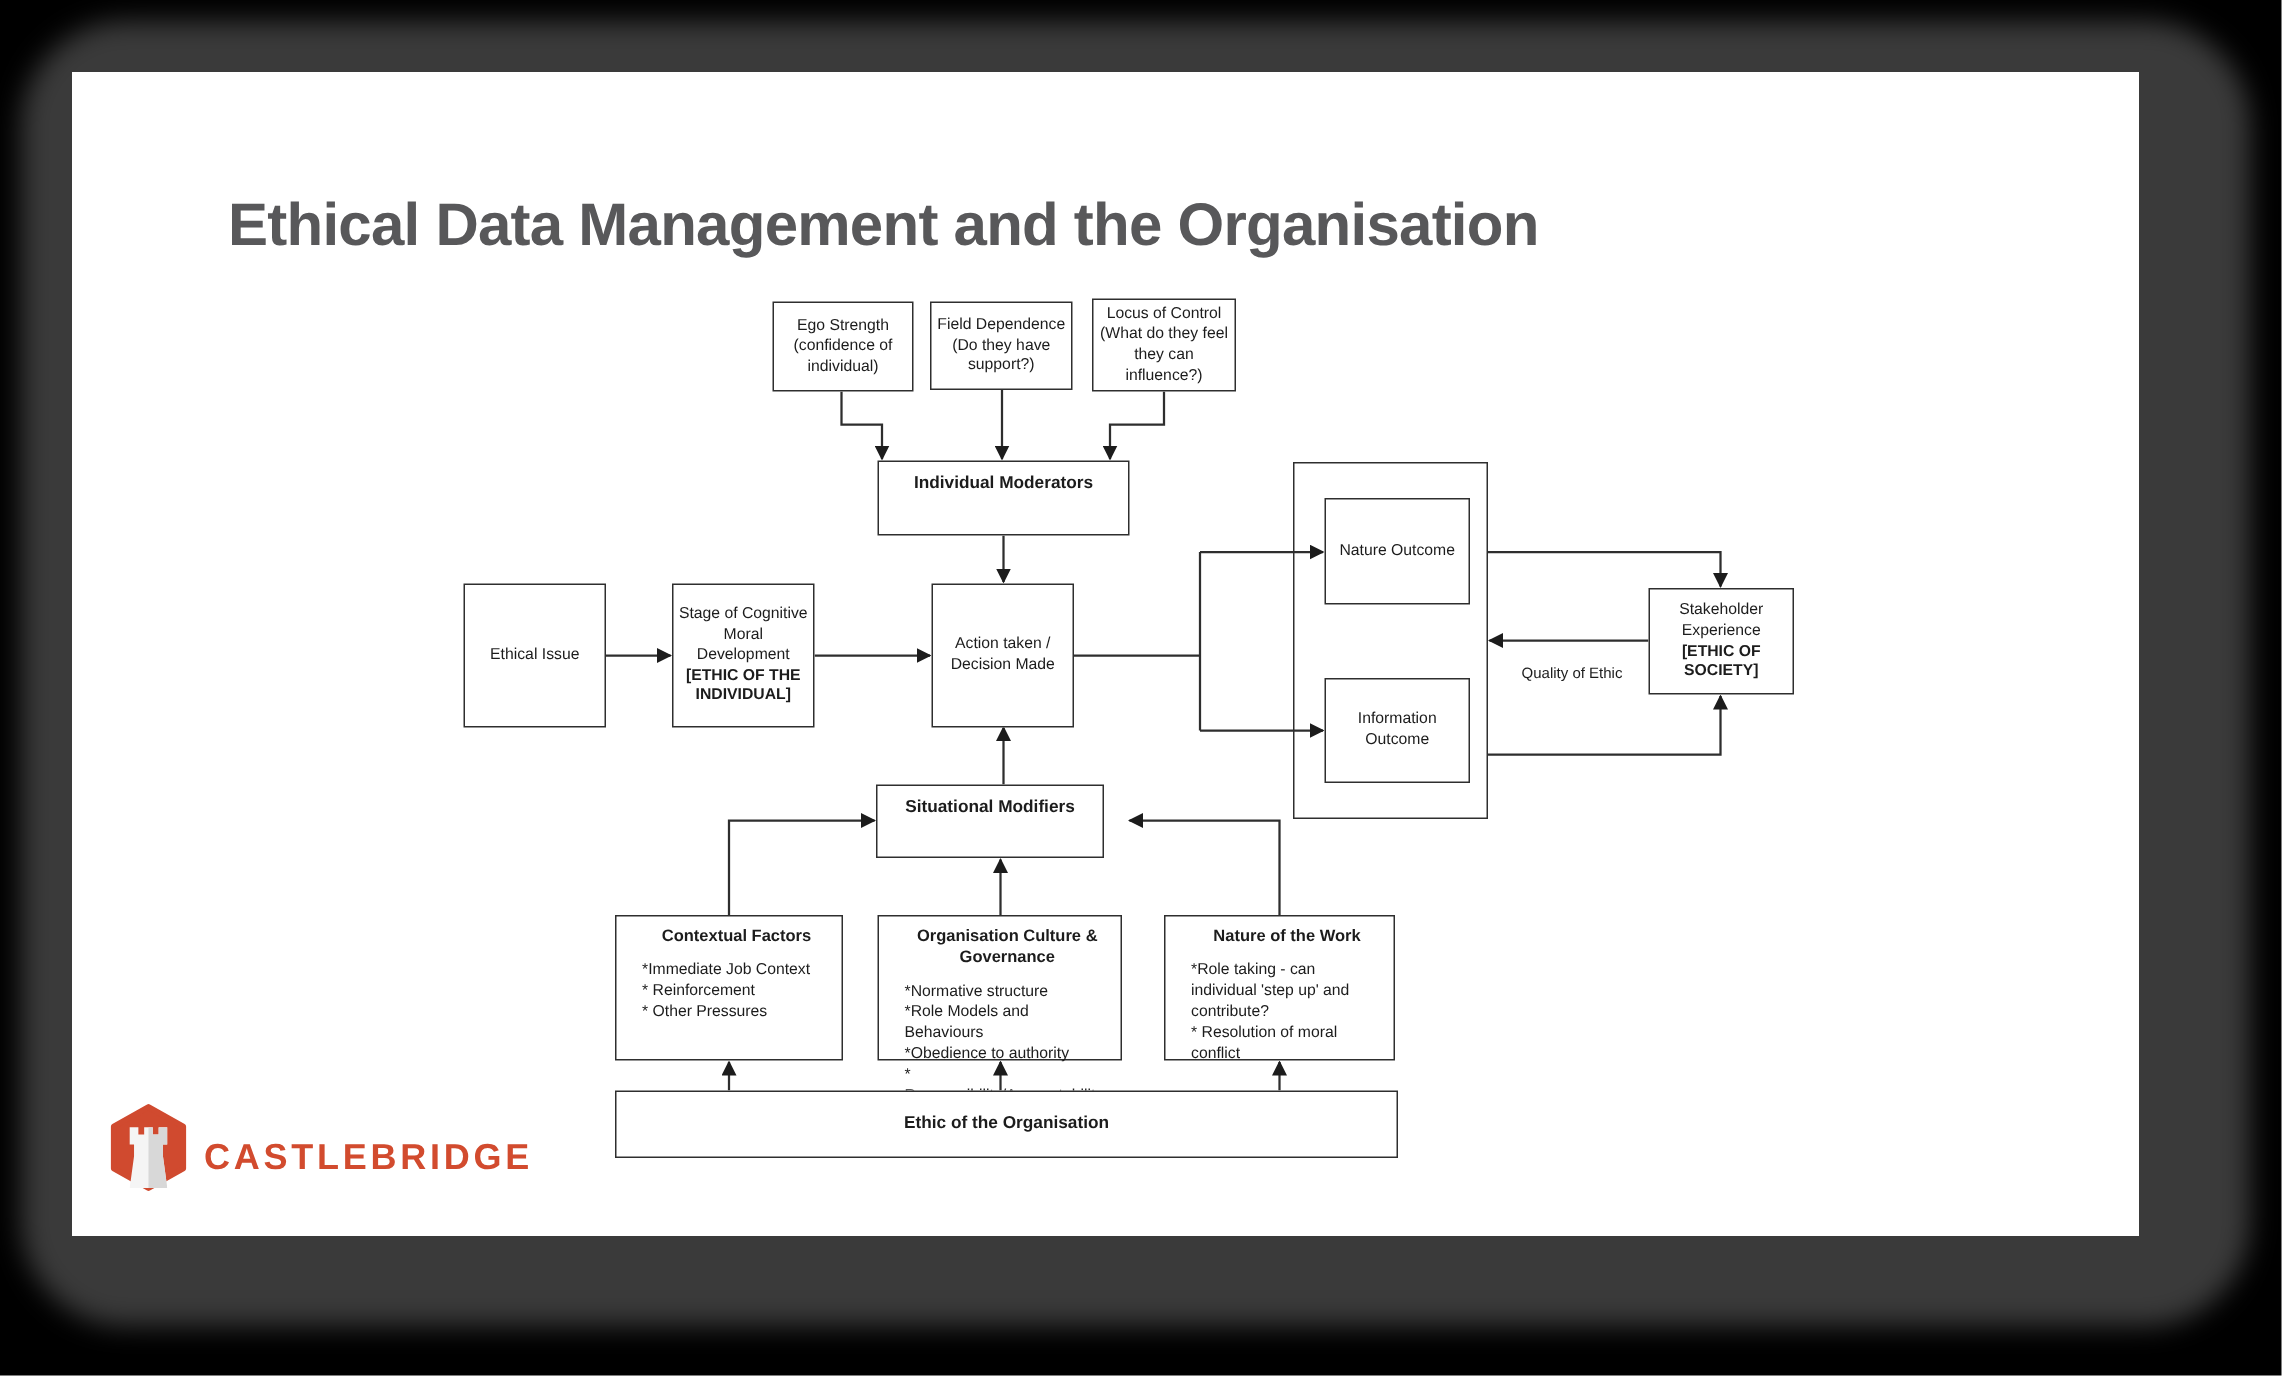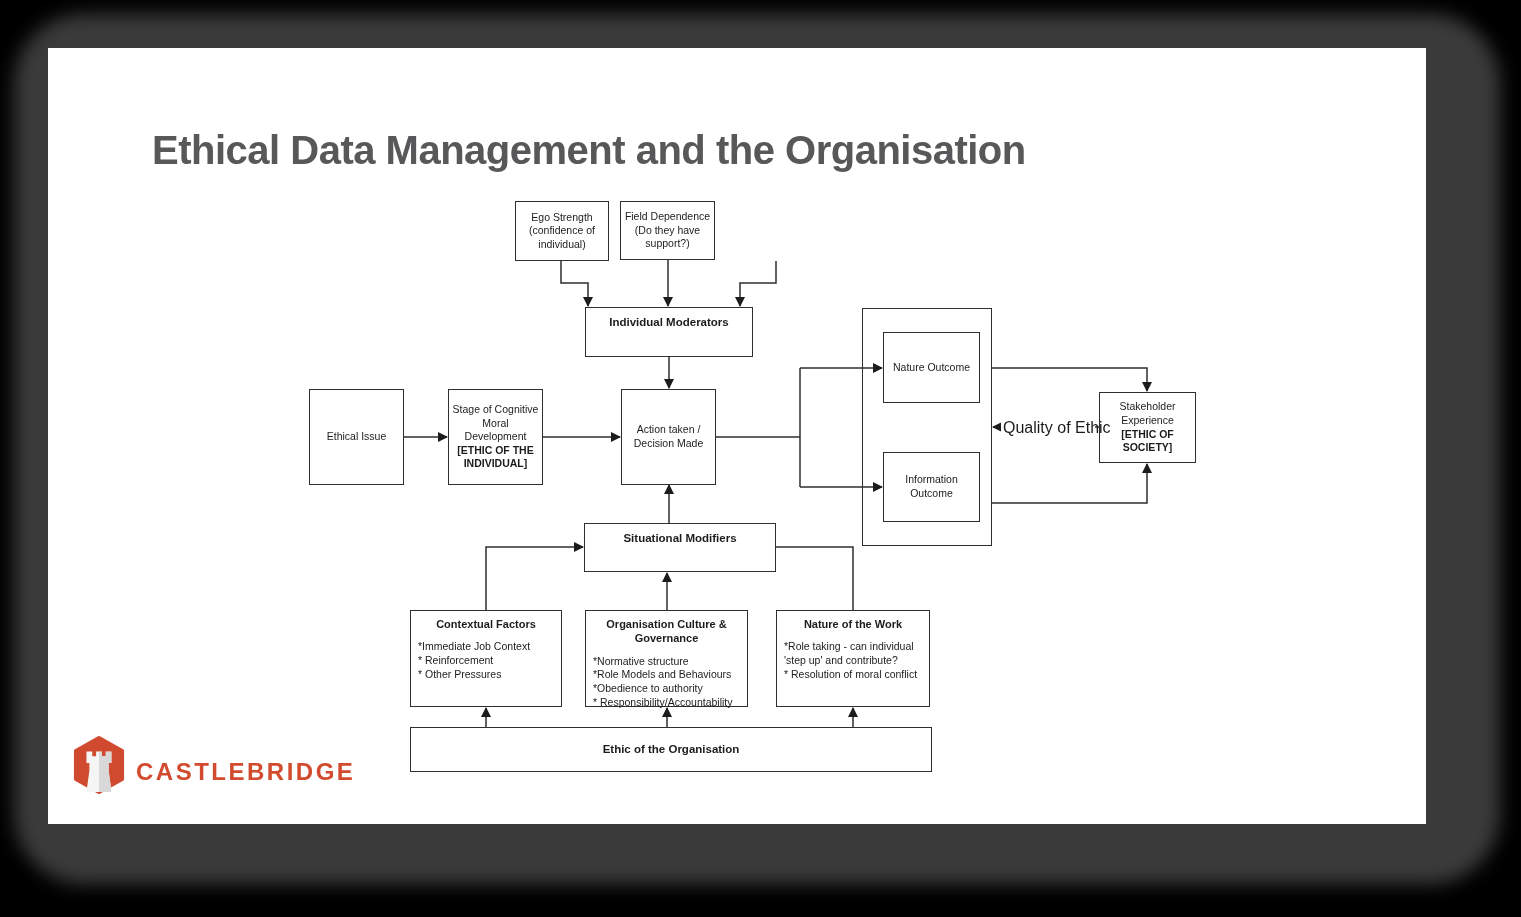--- a/index.html
+++ b/index.html
@@ -24,26 +24,26 @@
   svg.wires{position:absolute;left:0;top:0;}
   .node{
     position:absolute;background:#fff;border:1.5px solid #2e2e2e;
     box-sizing:border-box;color:#1c1c1c;font-size:10.5px;line-height:1.3;
     text-align:center;
   }
   .node.center{display:flex;flex-direction:column;align-items:center;justify-content:center;padding:2px 3px;}
   .node.toplabel{font-weight:700;font-size:11.5px;padding-top:7px;}
   .node .emph{font-weight:700;display:block;}
   .node.frame{background:transparent;}
-  .listbox{padding:6px 7px 4px 7px;}
+  .listbox{padding:6px 7px 4px 17px;}
   .listbox .bt{font-weight:700;font-size:11px;text-align:center;margin-bottom:9px;}
   .listbox .items{text-align:left;font-size:10.5px;line-height:1.32;}
   .edge-label{
-    position:absolute;background:#fff;font-size:16px;color:#1c1c1c;
-    padding:0 2px;text-align:center;white-space:nowrap;
+    position:absolute;background:#fff;font-size:10px;color:#1c1c1c;
+    padding:0 2px;text-align:center;white-space:nowrap;margin-top:25px;
   }
   .bar{display:flex;align-items:center;justify-content:center;font-weight:700;font-size:11.5px;}
   .logo{position:absolute;left:24px;top:688px;display:flex;align-items:center;}
   .wordmark{
     margin-left:10px;font-size:24px;font-weight:700;letter-spacing:2.5px;
     color:#d24b2e;margin-top:14px;
   }
 </style>
 </head>
 <body>
@@ -89,20 +89,23 @@
     <div class="node frame" style="left:814px;top:260px;width:130px;height:238px;"></div>
 
     <div class="node center" style="left:467px;top:153px;width:94px;height:60px;">
       <span>Ego Strength (confidence of individual)</span>
     </div>
 
     <div class="node center" style="left:572px;top:153px;width:95px;height:59px;">
       <span>Field Dependence (Do they have support?)</span>
     </div>
 
+    <div class="node center" style="left:680px;top:151px;width:96px;height:62px;">
+      <span>Locus of Control (What do they feel they can influence?)</span>
+    </div>
 
     <div class="node center" style="left:261px;top:341px;width:95px;height:96px;">
       <span>Ethical Issue</span>
     </div>
 
     <div class="node toplabel" style="left:537px;top:259px;width:168px;height:50px;">
       <span>Individual Moderators</span>
     </div>
 
     <div class="node center" style="left:400px;top:341px;width:95px;height:96px;">
@@ -122,21 +125,21 @@
       <span>Information Outcome</span>
     </div>
 
     <div class="node center" style="left:1051px;top:344px;width:97px;height:71px;">
       <span>Stakeholder Experience</span>
       <span class="emph">[ETHIC OF SOCIETY]</span>
     </div>
 
     <div class="edge-label" style="left:953px;top:371px;width:90px;">Quality of Ethic</div>
 
-    <div class="node toplabel" style="left:536px;top:475px;width:192px;height:49px;">
+    <div class="node toplabel" style="left:536px;top:475px;width:152px;height:49px;">
       <span>Situational Modifiers</span>
     </div>
 
     <div class="node listbox" style="left:362px;top:562px;width:152px;height:97px;">
       <div class="bt">Contextual Factors</div>
       <div class="items">
         <div>*Immediate Job Context</div>
         <div>* Reinforcement</div>
         <div>* Other Pressures</div>
       </div>

